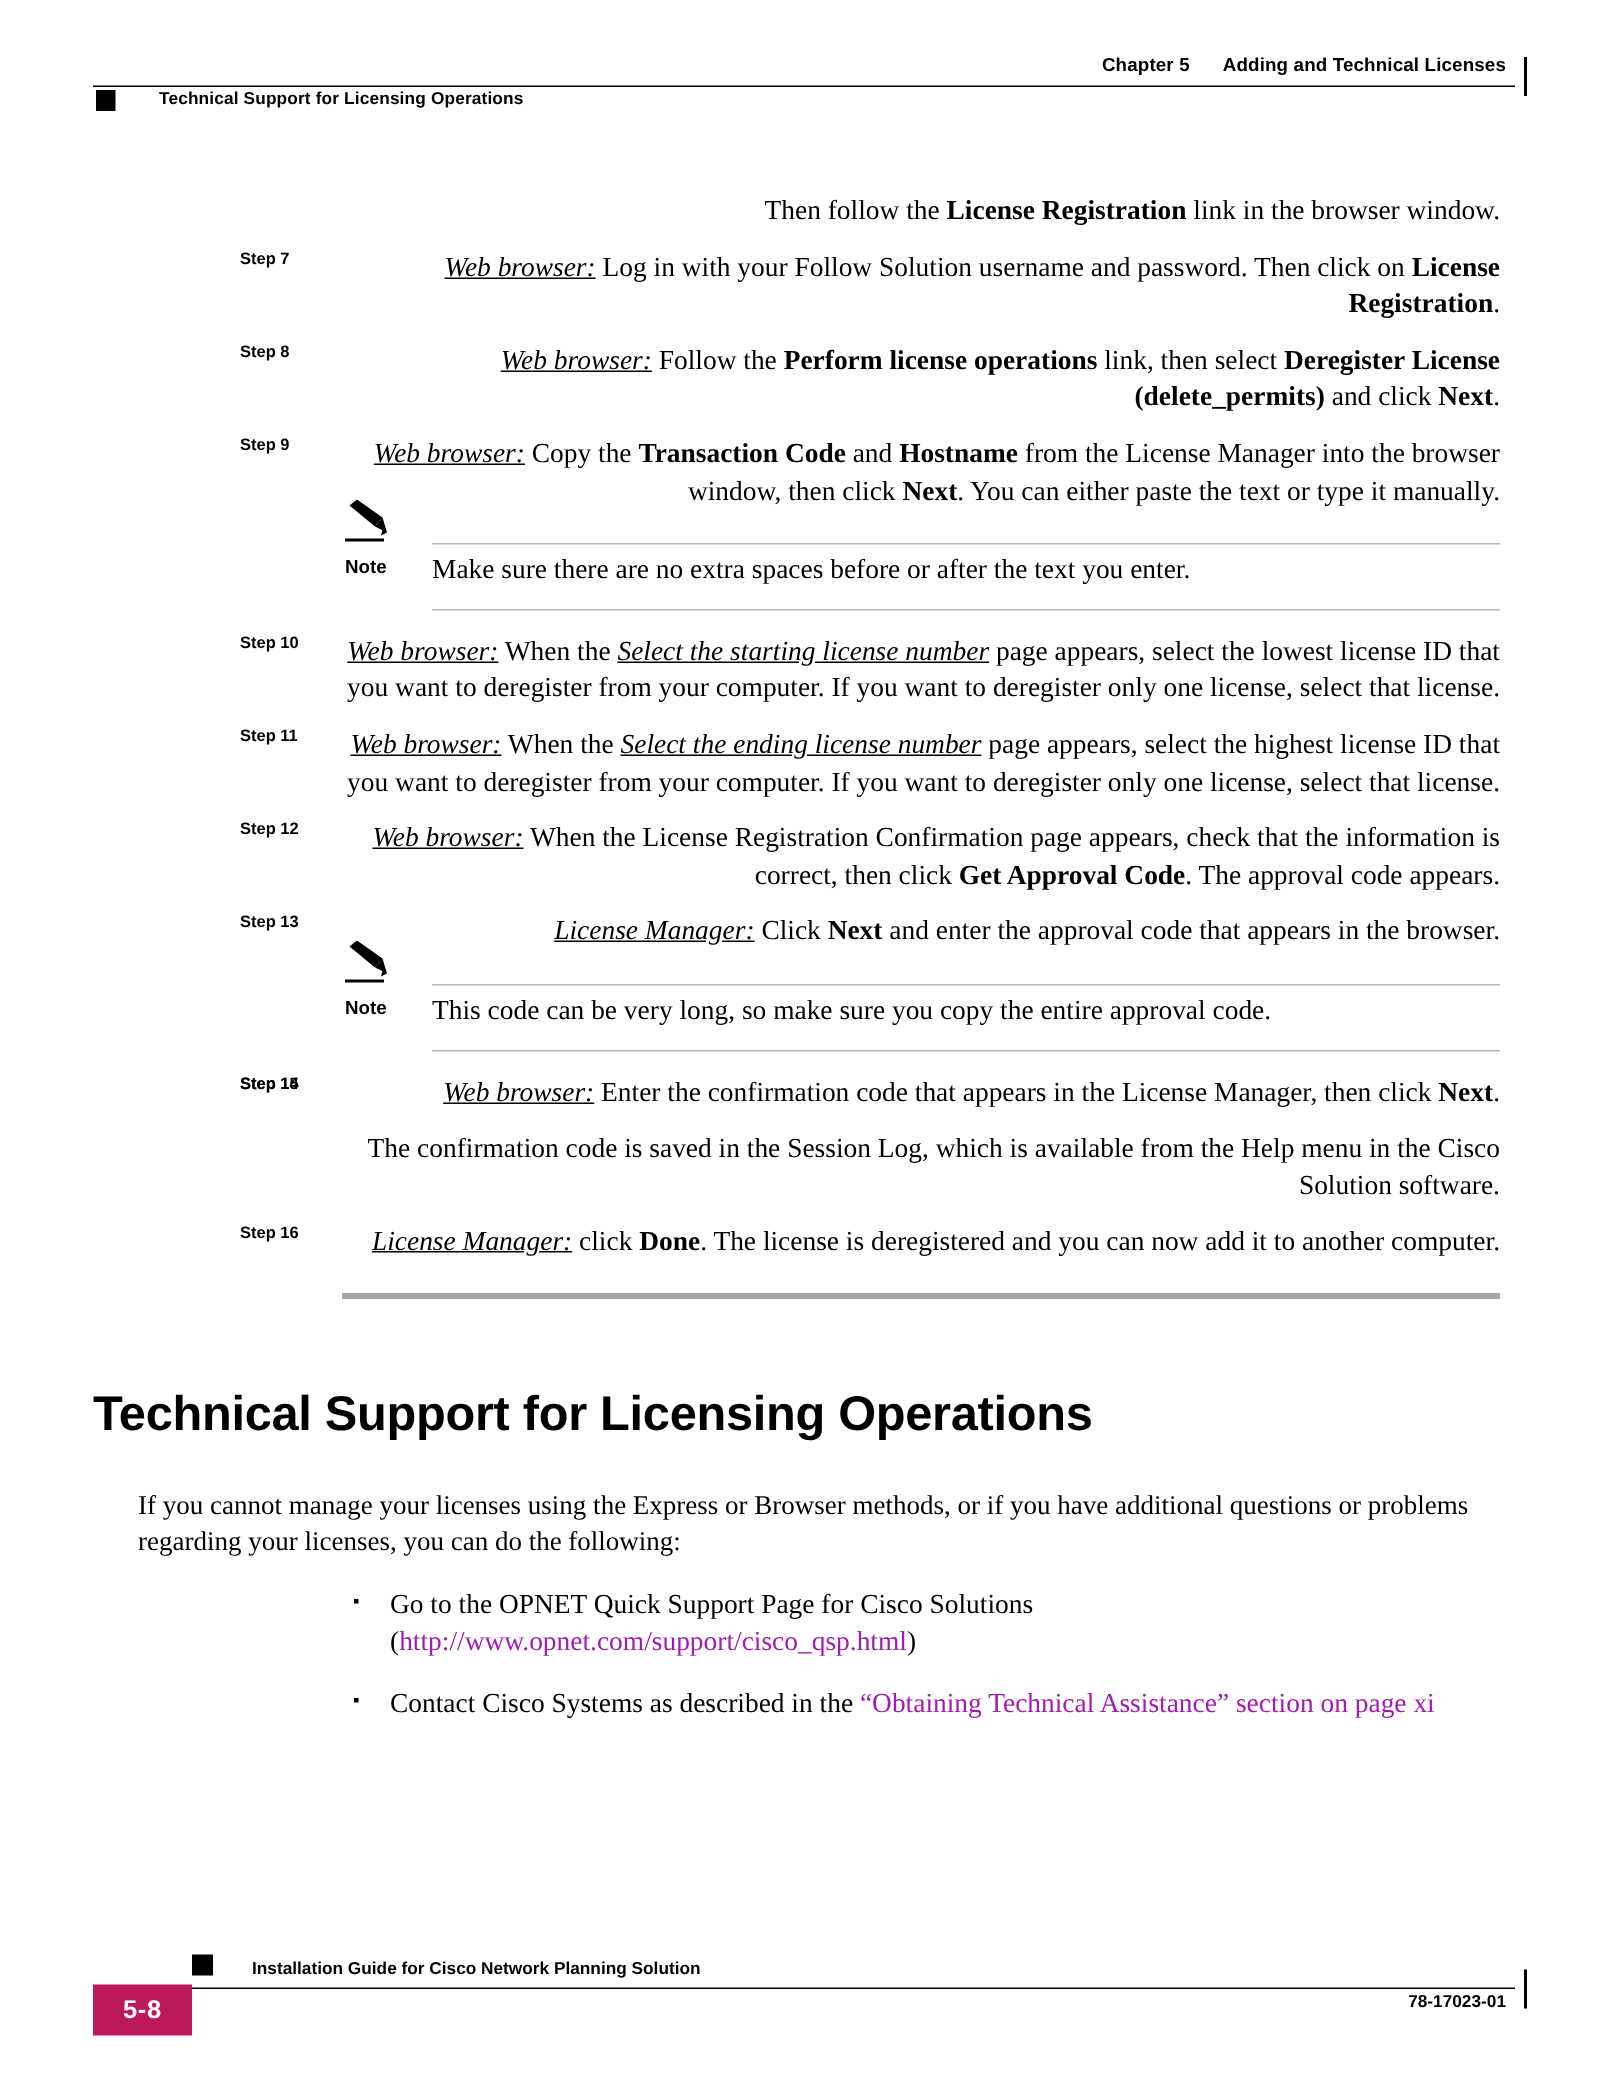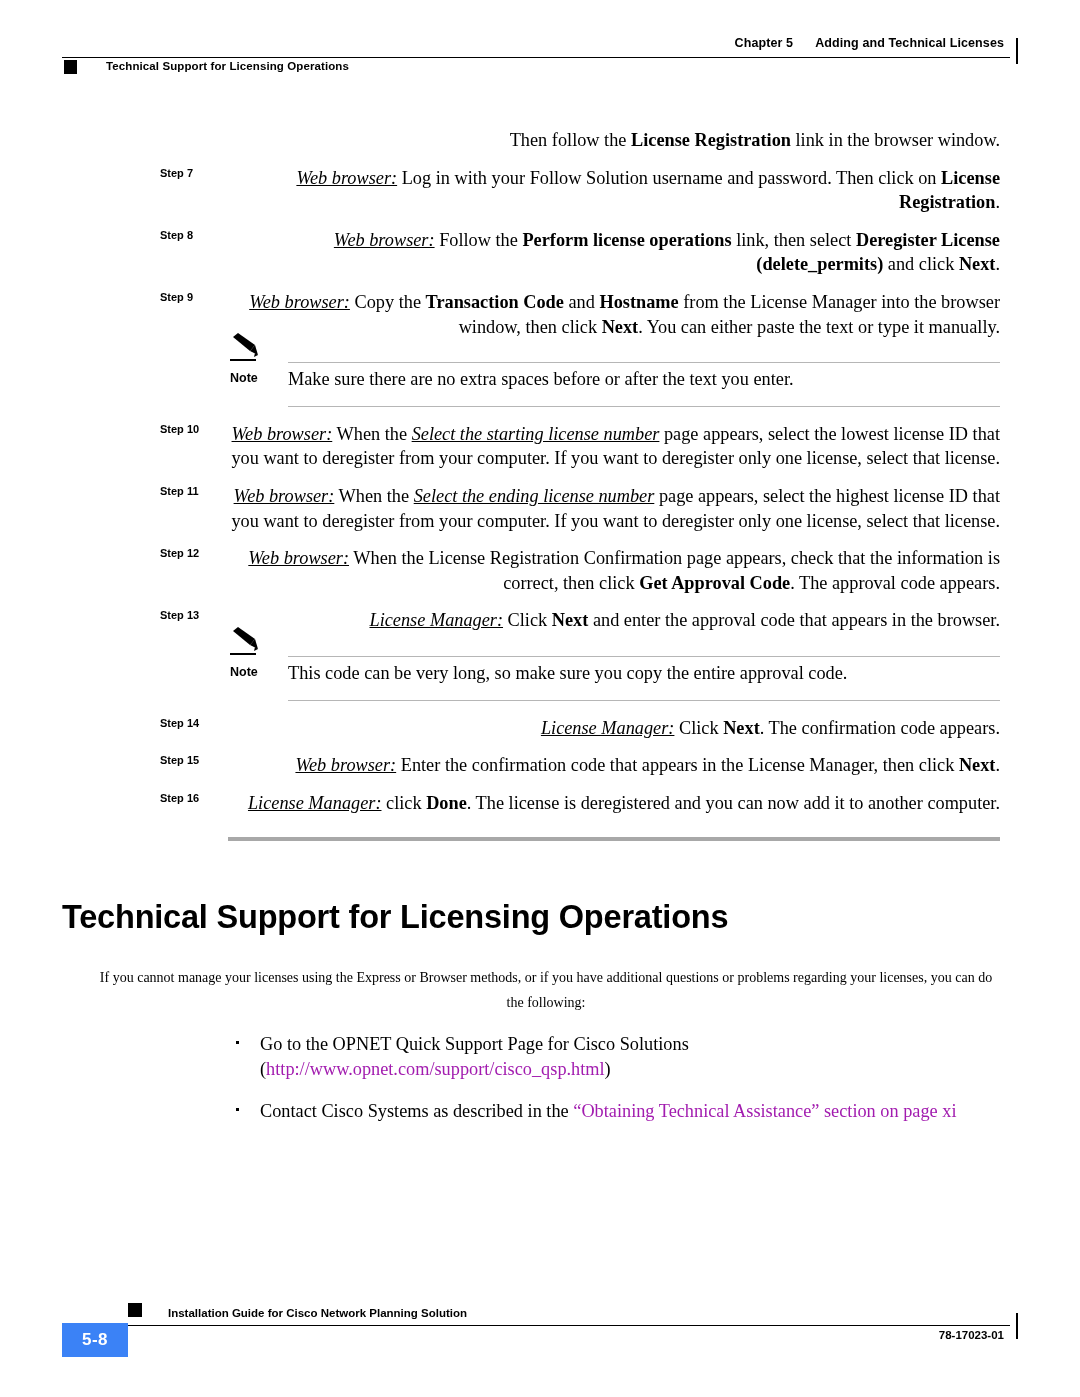--- a/index.html
+++ b/index.html
@@ -146,23 +146,22 @@
     margin: 58px 0 0 62px;
     font-family: "Liberation Sans", sans-serif;
     font-weight: bold;
     font-size: 32.5px;
     letter-spacing: -0.2px;
   }
 
   
   .body-para {
     margin: 30px 80px 0 92px;
-    font-size: 14px;
+    font-size: 18px;
     line-height: 24.6px;
-    text-align: center;
   }
   ul.bullets {
     list-style: none;
     margin: 17px 80px 0 228px;
     padding: 0;
   }
   ul.bullets > li {
     position: relative;
     padding-left: 32px;
     margin-bottom: 17px;
@@ -211,21 +210,21 @@
   .ftr-endcap {
     position: absolute;
     right: 0; top: 12px;
     width: 2px; height: 26px;
     background: #000;
   }
   .ftr-pagebox {
     position: absolute;
     left: 0; top: 22px;
     width: 66px; height: 34px;
-    background: #3b82f6;
+    background: #be185d;
     color: #fff;
     font-family: "Liberation Sans", sans-serif;
     font-weight: bold;
     font-size: 17px;
     display: flex;
     align-items: center;
     justify-content: center;
     letter-spacing: .5px;
   }
   .ftr-docnum {
@@ -321,28 +320,30 @@
       </svg>
     </div>
     <div class="note-rule-top"></div>
     <div class="note-label">Note</div>
     <div class="note-text">This code can be very long, so make sure you copy the entire approval code.</div>
     <div class="note-rule-bottom"></div>
   </div>
 
   <div class="block" style="margin-top:26px;">
     <div class="step-label">Step 14</div>
-    <div class="para"><i>License Manager:</i><span> Click </span><b>Next</b><span>. The confirmation code appears.</span></div>
   </div>
 
   <div class="block">
     <div class="step-label">Step 15</div>
     <div class="para"><i>Web browser:</i><span> Enter the confirmation code that appears in the License Manager, then click </span><b>Next</b><span>.</span></div>
   </div>
 
+  <div class="block">
+    <div class="para">The confirmation code is saved in the Session Log, which is available from the Help menu in the Cisco Solution software.</div>
+  </div>
 
   <div class="block">
     <div class="step-label">Step 16</div>
     <div class="para"><i>License Manager:</i><span> click </span><b>Done</b><span>. The license is deregistered and you can now add it to another computer.</span></div>
   </div>
 
   <div class="divider"></div>
 
   <h1 class="section-heading">Technical Support for Licensing Operations</h1>
 

